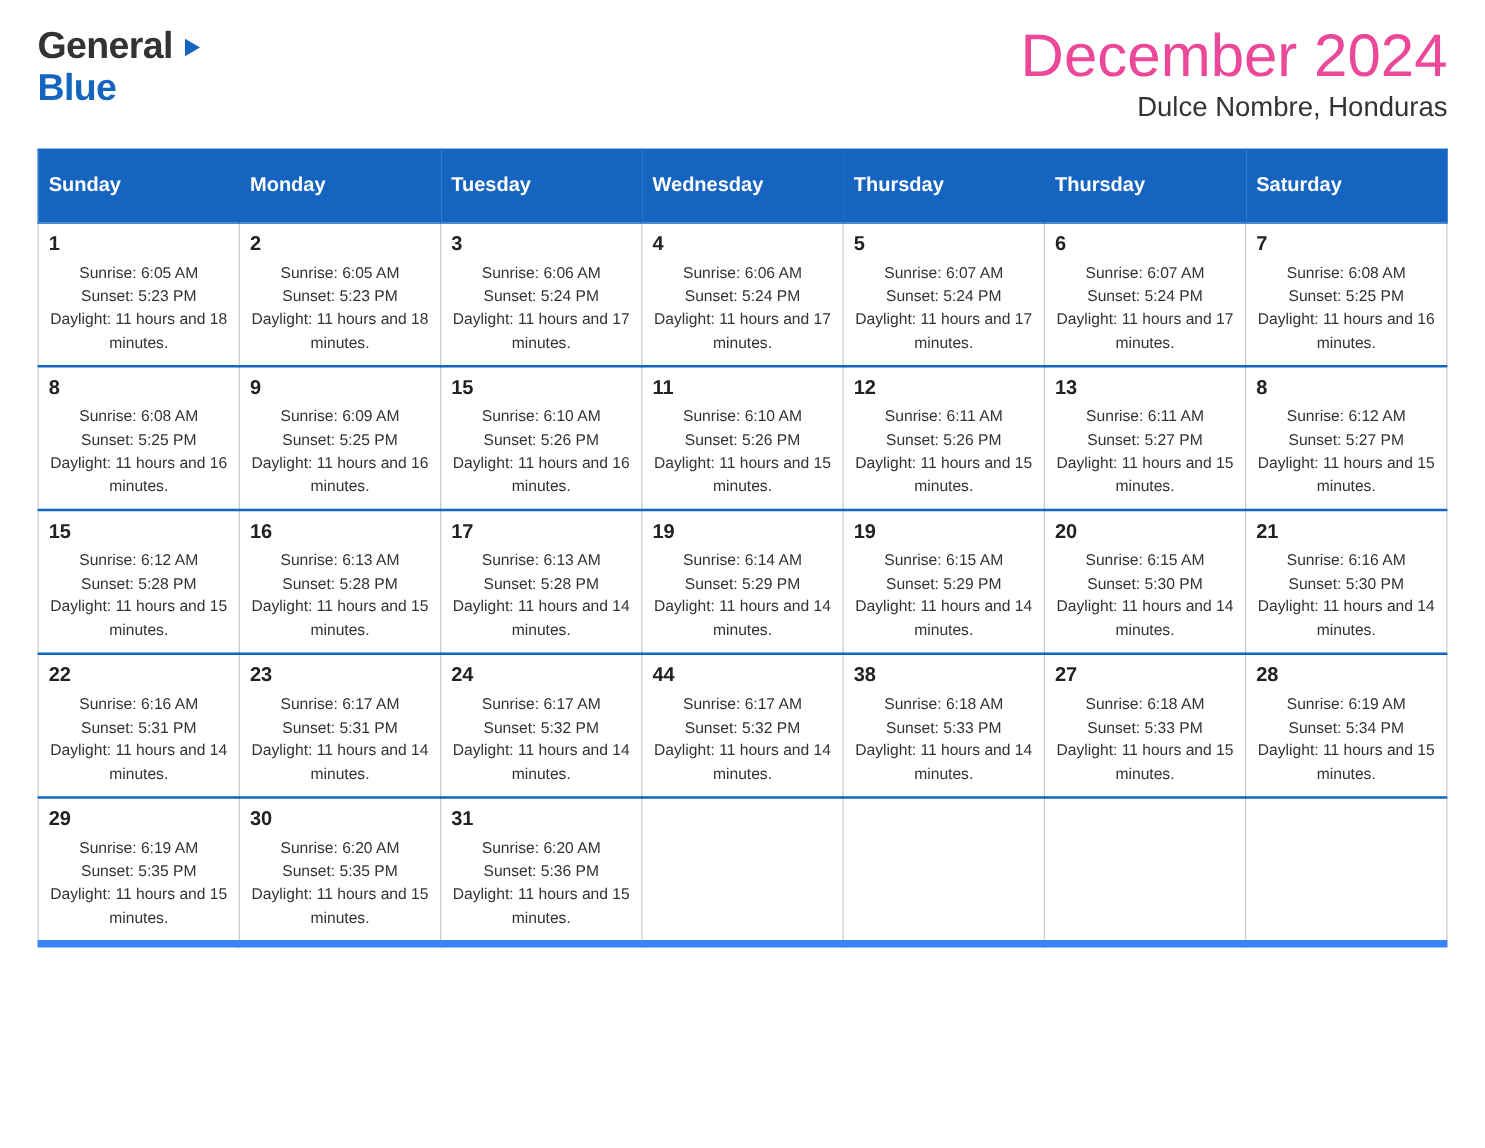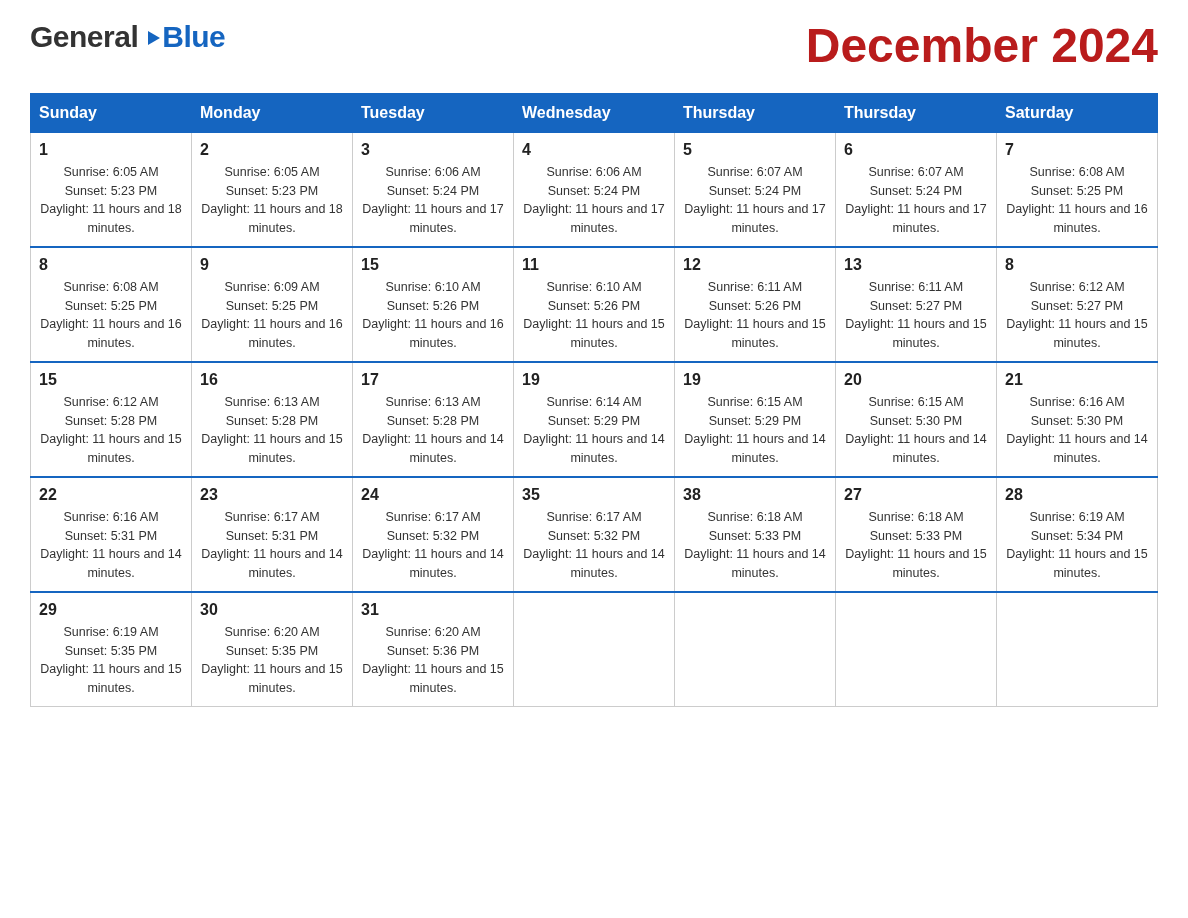--- a/index.html
+++ b/index.html
@@ -11,53 +11,53 @@
       padding: 20px 30px;
     }
     .header {
       display: flex;
       justify-content: space-between;
       align-items: flex-start;
       margin-bottom: 20px;
     }
     .logo {
       display: flex;
-      flex-direction: row;
+      flex-direction: column;
       align-items: flex-start;
     }
     .logo-line {
       display: flex;
       align-items: center;
     }
     .title-section {
       text-align: right;
     }
     .month-title {
       font-size: 48px;
-      font-weight: bold;
-      color: #b91c1c;
+      font-weight: normal;
+      color: #ec4899;
       line-height: 1.1;
       text-align: center;
     }
     .location-title {
       font-size: 22px;
       color: #333;
       font-weight: normal;
     }
     table {
       width: 100%;
       border-collapse: collapse;
       table-layout: fixed;
     }
     thead th {
       background-color: #1565c0;
       color: #fff;
       font-size: 16px;
       font-weight: bold;
-      padding: 10px 8px;
+      padding: 20px 8px;
       text-align: left;
       border: 1px solid #1565c0;
     }
     tbody td {
       vertical-align: top;
       padding: 8px 8px;
       border: 1px solid #ccc;
       font-size: 13px;
       color: #333;
       min-height: 90px;
@@ -73,21 +73,21 @@
     .day-info {
       font-size: 12.5px;
       line-height: 1.5;
       color: #333;
       text-align: center;
     }
     tbody tr {
       border-bottom: 2px solid #1565c0;
     }
     tbody tr:last-child {
-      border-bottom: 1px solid #3b82f6;
+      border-bottom: 6px solid #3b82f6;
     }
     .logo-wrapper {
       display: flex;
       align-items: flex-start;
     }
   </style>
 </head>
 <body>
 
 <div class="header">
@@ -99,20 +99,21 @@
           <polygon points="8,4 20,11 8,18" fill="#1565c0"></polygon>
         </svg>
       </div>
       <div>
         <span style="font-size:30px;font-weight:bold;color:#1565c0;letter-spacing:-0.5px;margin-top:39px;">Blue</span>
       </div>
     </div>
   </div>
   <div class="title-section">
     <div class="month-title">December 2024</div>
+    <div class="location-title">Dulce Nombre, Honduras</div>
   </div>
 </div>
 
 <table>
   <thead>
     <tr>
     <th>Sunday</th>
         <th>Monday</th>
         <th>Tuesday</th>
         <th>Wednesday</th>
@@ -315,21 +316,21 @@
         </td>
         <td>
           <span class="day-number">24</span>
           <div class="day-info">
             Sunrise: 6:17 AM<br>
             Sunset: 5:32 PM<br>
             Daylight: 11 hours and 14 minutes.
           </div>
         </td>
         <td>
-          <span class="day-number">35</span>
+          <span class="day-number">44</span>
           <div class="day-info">
             Sunrise: 6:17 AM<br>
             Sunset: 5:32 PM<br>
             Daylight: 11 hours and 14 minutes.
           </div>
         </td>
         <td>
           <span class="day-number">38</span>
           <div class="day-info">
             Sunrise: 6:18 AM<br>

